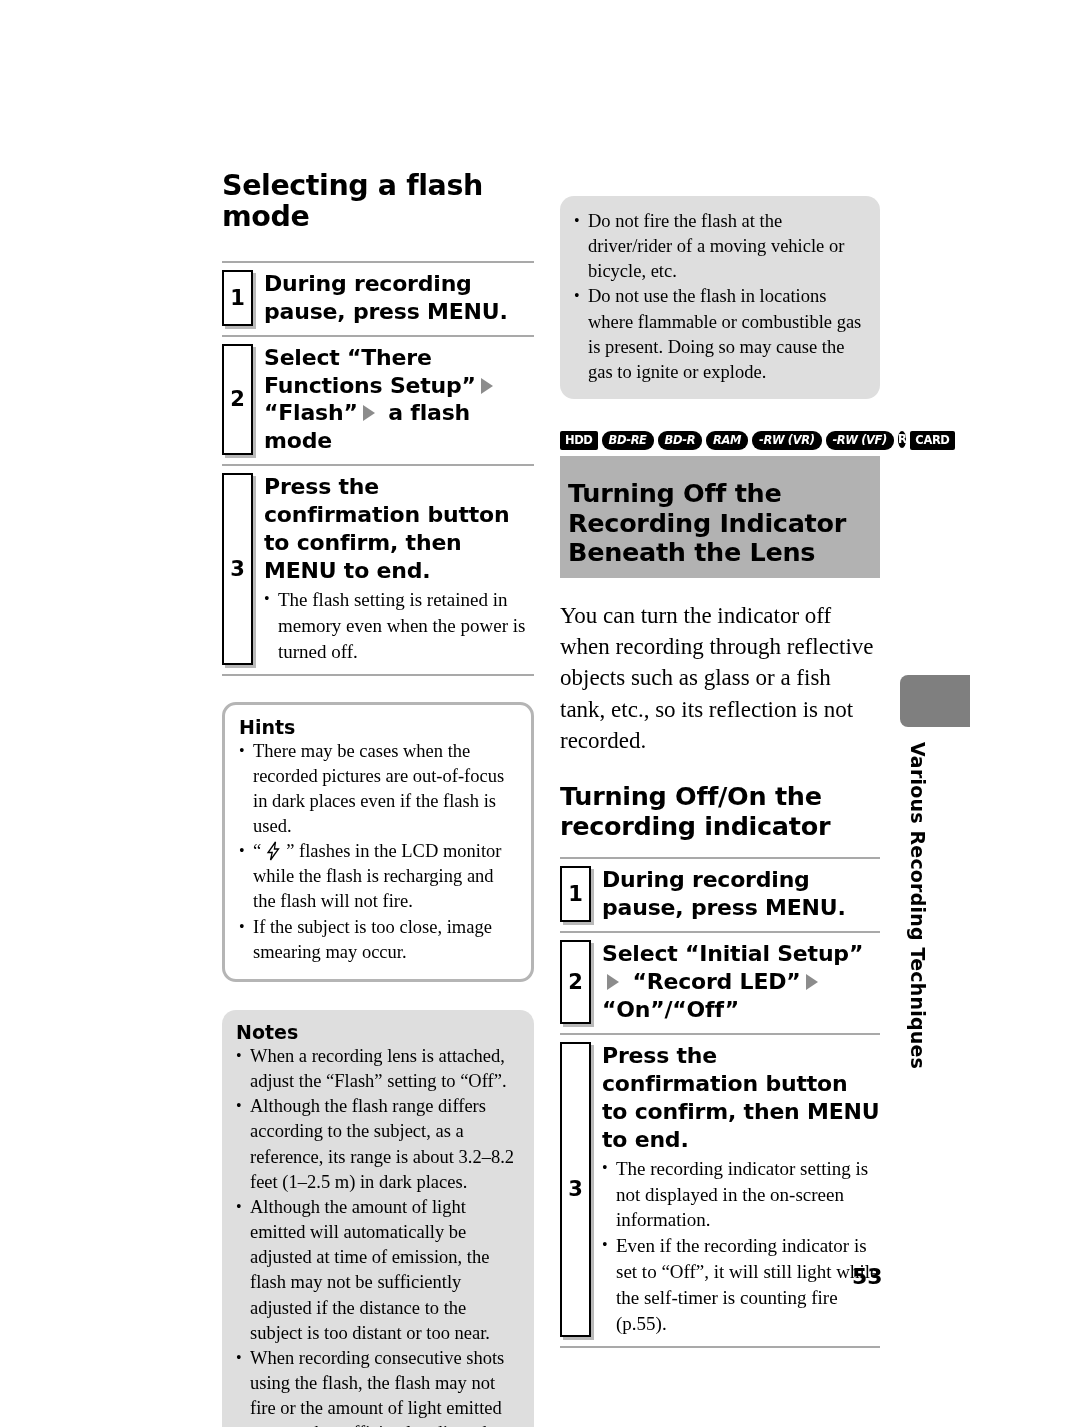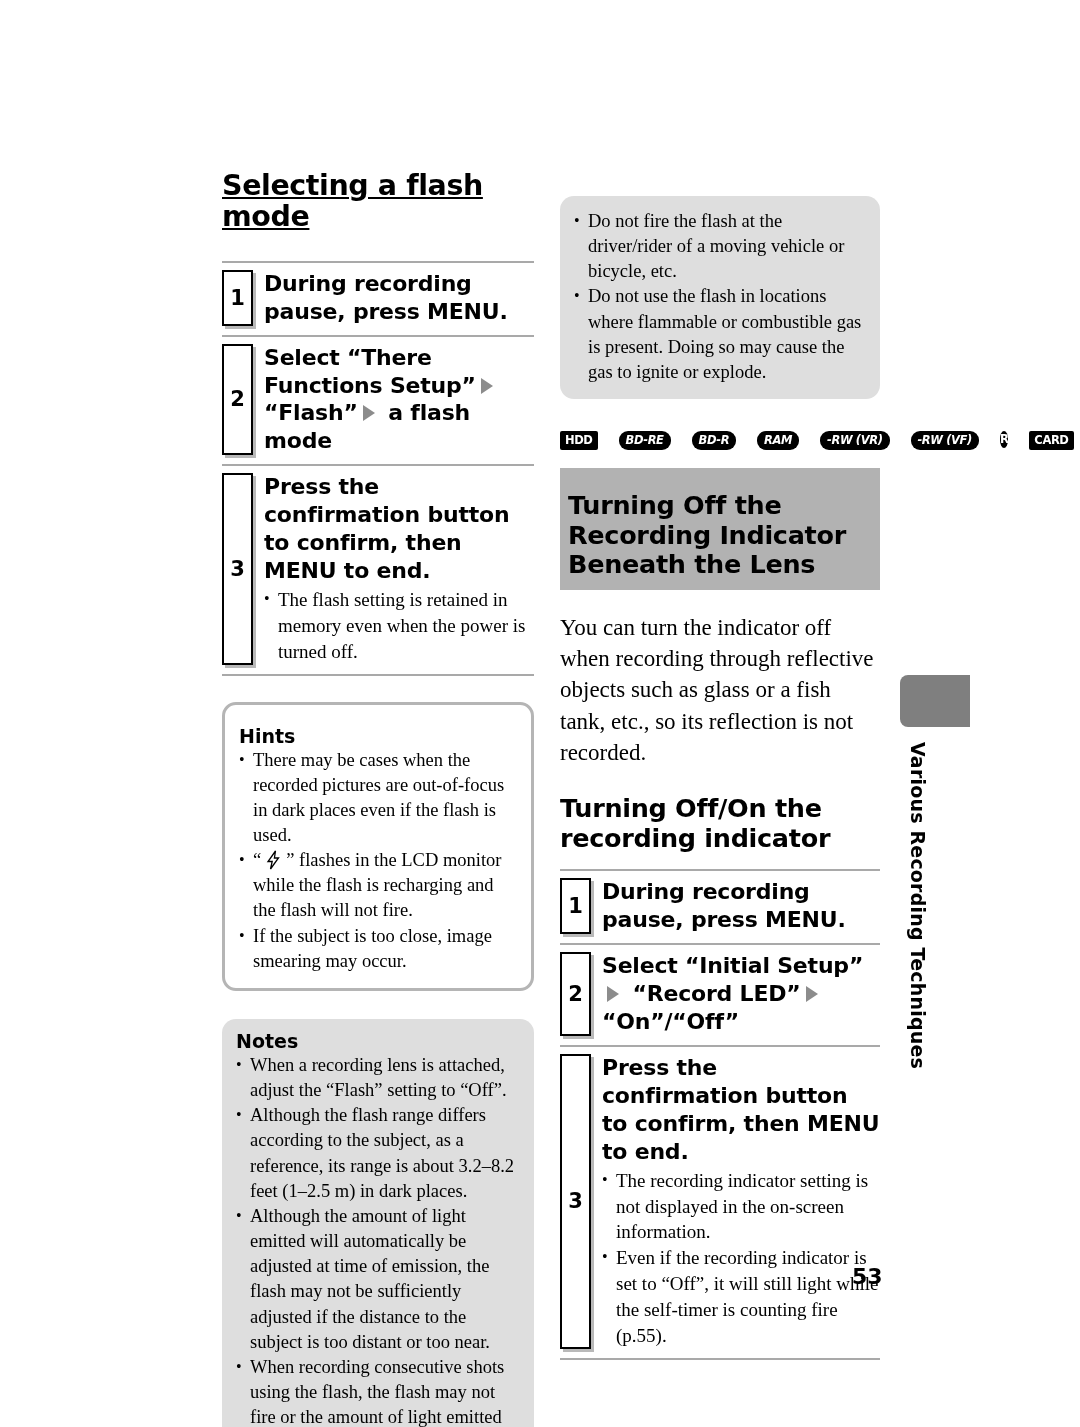--- a/index.html
+++ b/index.html
@@ -36,21 +36,20 @@
 
   
   .chapter-title {
     font-family: "DejaVu Sans", sans-serif;
     font-weight: bold;
     font-size: 28.5px;
     letter-spacing: -0.4px;
     color: #000;
     margin: 0 0 28px 0;
     line-height: 1.1;
-    text-decoration: underline;
   }
 
   .section-bar {
     background: #b2b2b2;
     padding: 7px 8px 10px 8px;
     margin: 4px 0 22px 0;
   }
   .section-bar-title {
     font-family: "DejaVu Sans", sans-serif;
     font-weight: bold;
@@ -146,21 +145,21 @@
     line-height: 1.5;
   }
   .bullet-line > .txt { flex: 1 1 auto; }
 
   
   .box-hints {
     box-sizing: border-box;
     border: 3px solid #b5b5b5;
     border-radius: 14px;
     background: #fff;
-    padding: 20px 14px 14px 14px;
+    padding: 11px 14px 14px 14px;
     margin-top: 26px;
   }
   .box-notes {
     box-sizing: border-box;
     border-radius: 14px;
     background: #dedede;
     padding: 11px 14px 15px 14px;
     margin-top: 28px;
   }
   .box-caution {
@@ -184,22 +183,22 @@
     display: inline-block;
     width: 15px;
     height: 20px;
     vertical-align: -4px;
     margin: 0 5px;
   }
 
   
   .media-strip {
     display: flex;
-    gap: 21px;
-    margin-bottom: 18px;
+    gap: 4px;
+    margin-bottom: 6px;
   }
   .media-chip {
     background: #000;
     color: #fff;
     font-family: "DejaVu Sans", sans-serif;
     font-weight: bold;
     font-size: 11.5px;
     line-height: 1;
     padding: 3.5px 5px 4px 5px;
     letter-spacing: -0.4px;

